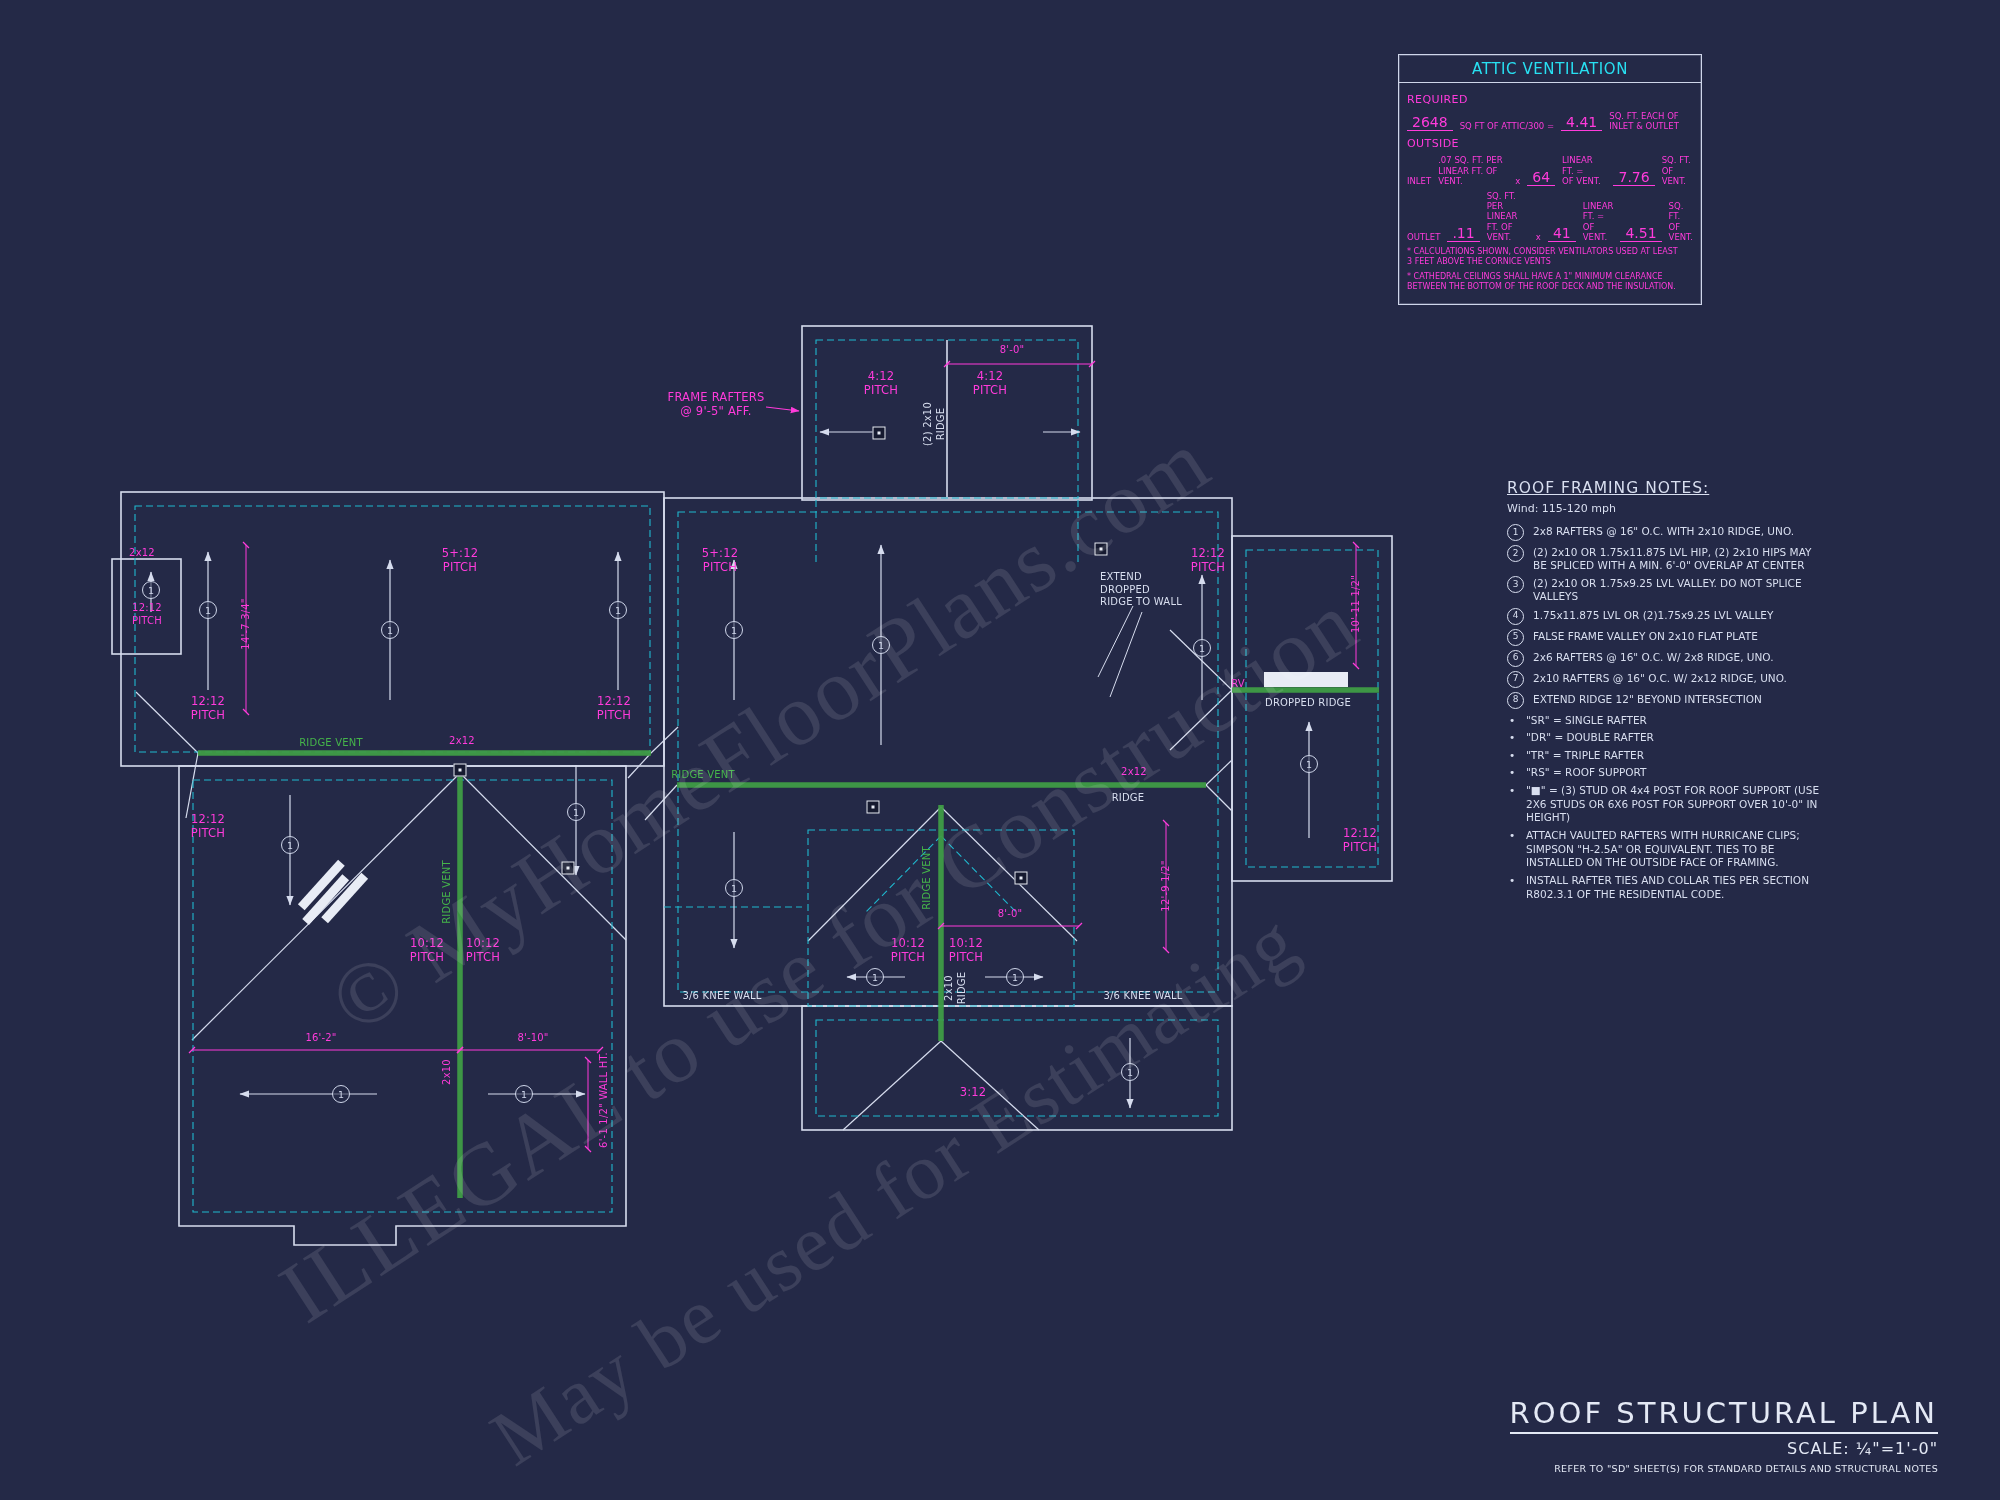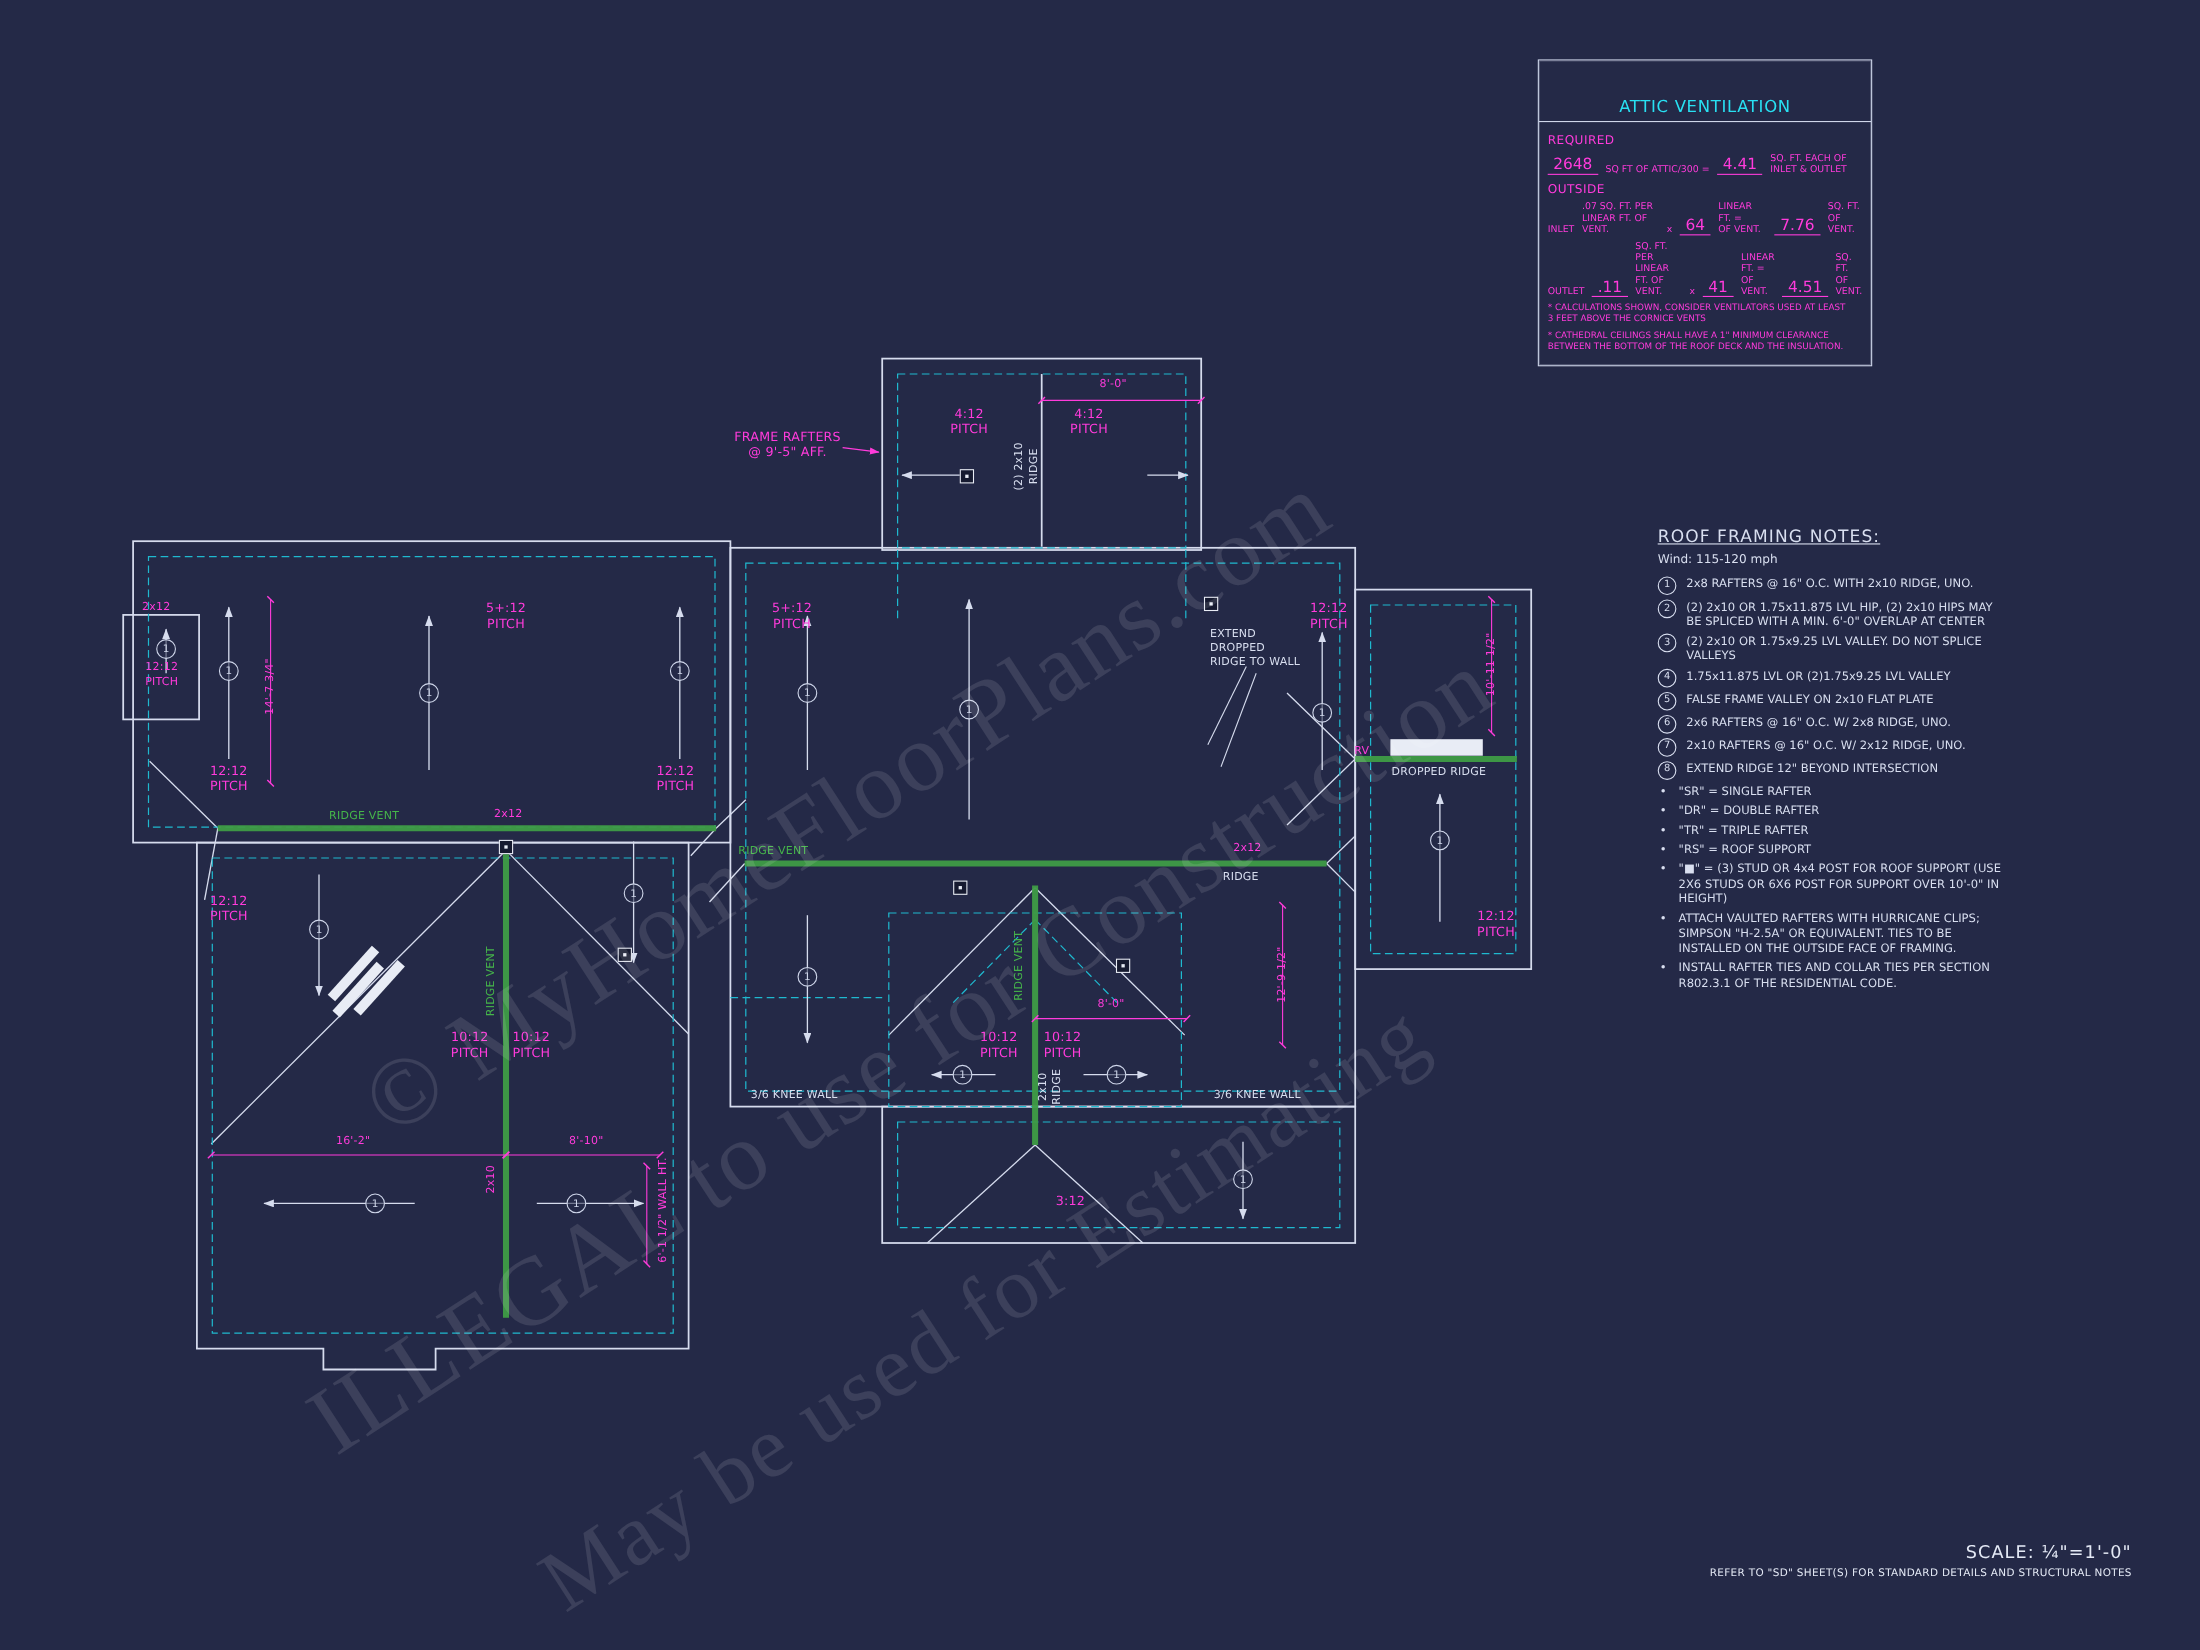--- a/index.html
+++ b/index.html
@@ -37,21 +37,21 @@
   .wm1{left:290px;top:1250px;}
   .wm2{left:500px;top:1400px;font-size:80px;}
 
   
   .attic{
     position:absolute;left:1398px;top:54px;width:302px;z-index:4;
     border:1px solid #cfd6ea;box-shadow:0 0 0 1px rgba(207,214,234,.25) inset;
   }
   .attic-title{
     color:#28e0f2;text-align:center;font-size:15px;letter-spacing:.6px;
-    padding:5px 0 4px;border-bottom:1px solid #cfd6ea;margin-top:28px;
+    padding:5px 0 4px;border-bottom:1px solid #cfd6ea;
   }
   .attic-body{padding:4px 6px 8px;}
   .attic-label{color:#ff3bdb;font-size:11px;margin:6px 2px 2px;letter-spacing:.4px;}
   .attic-row{
     display:flex;gap:7px;align-items:flex-end;color:#ff3bdb;font-size:8.5px;
     margin:5px 2px;white-space:pre-line;line-height:1.2;
   }
   .attic-row .u{
     border-bottom:1px solid #ff3bdb;padding:0 5px 1px;font-size:14px;line-height:1;
   }
@@ -383,17 +383,18 @@
           <span>ATTACH VAULTED RAFTERS WITH HURRICANE CLIPS; SIMPSON "H-2.5A" OR EQUIVALENT. TIES TO BE INSTALLED ON THE OUTSIDE FACE OF FRAMING.</span>
         </div>
         <div class="bullet-item">
           <span class="bdot">•</span>
           <span>INSTALL RAFTER TIES AND COLLAR TIES PER SECTION R802.3.1 OF THE  RESIDENTIAL CODE.</span>
         </div>
       </div>
   </div>
 
   <div class="tblock">
+    <div class="tb-title">ROOF STRUCTURAL PLAN</div>
     <div class="tb-scale">SCALE: ¼"=1'-0"</div>
     <div class="tb-note">REFER TO "SD" SHEET(S) FOR STANDARD DETAILS AND STRUCTURAL NOTES</div>
   </div>
 
 </div>
 
 </body></html>

